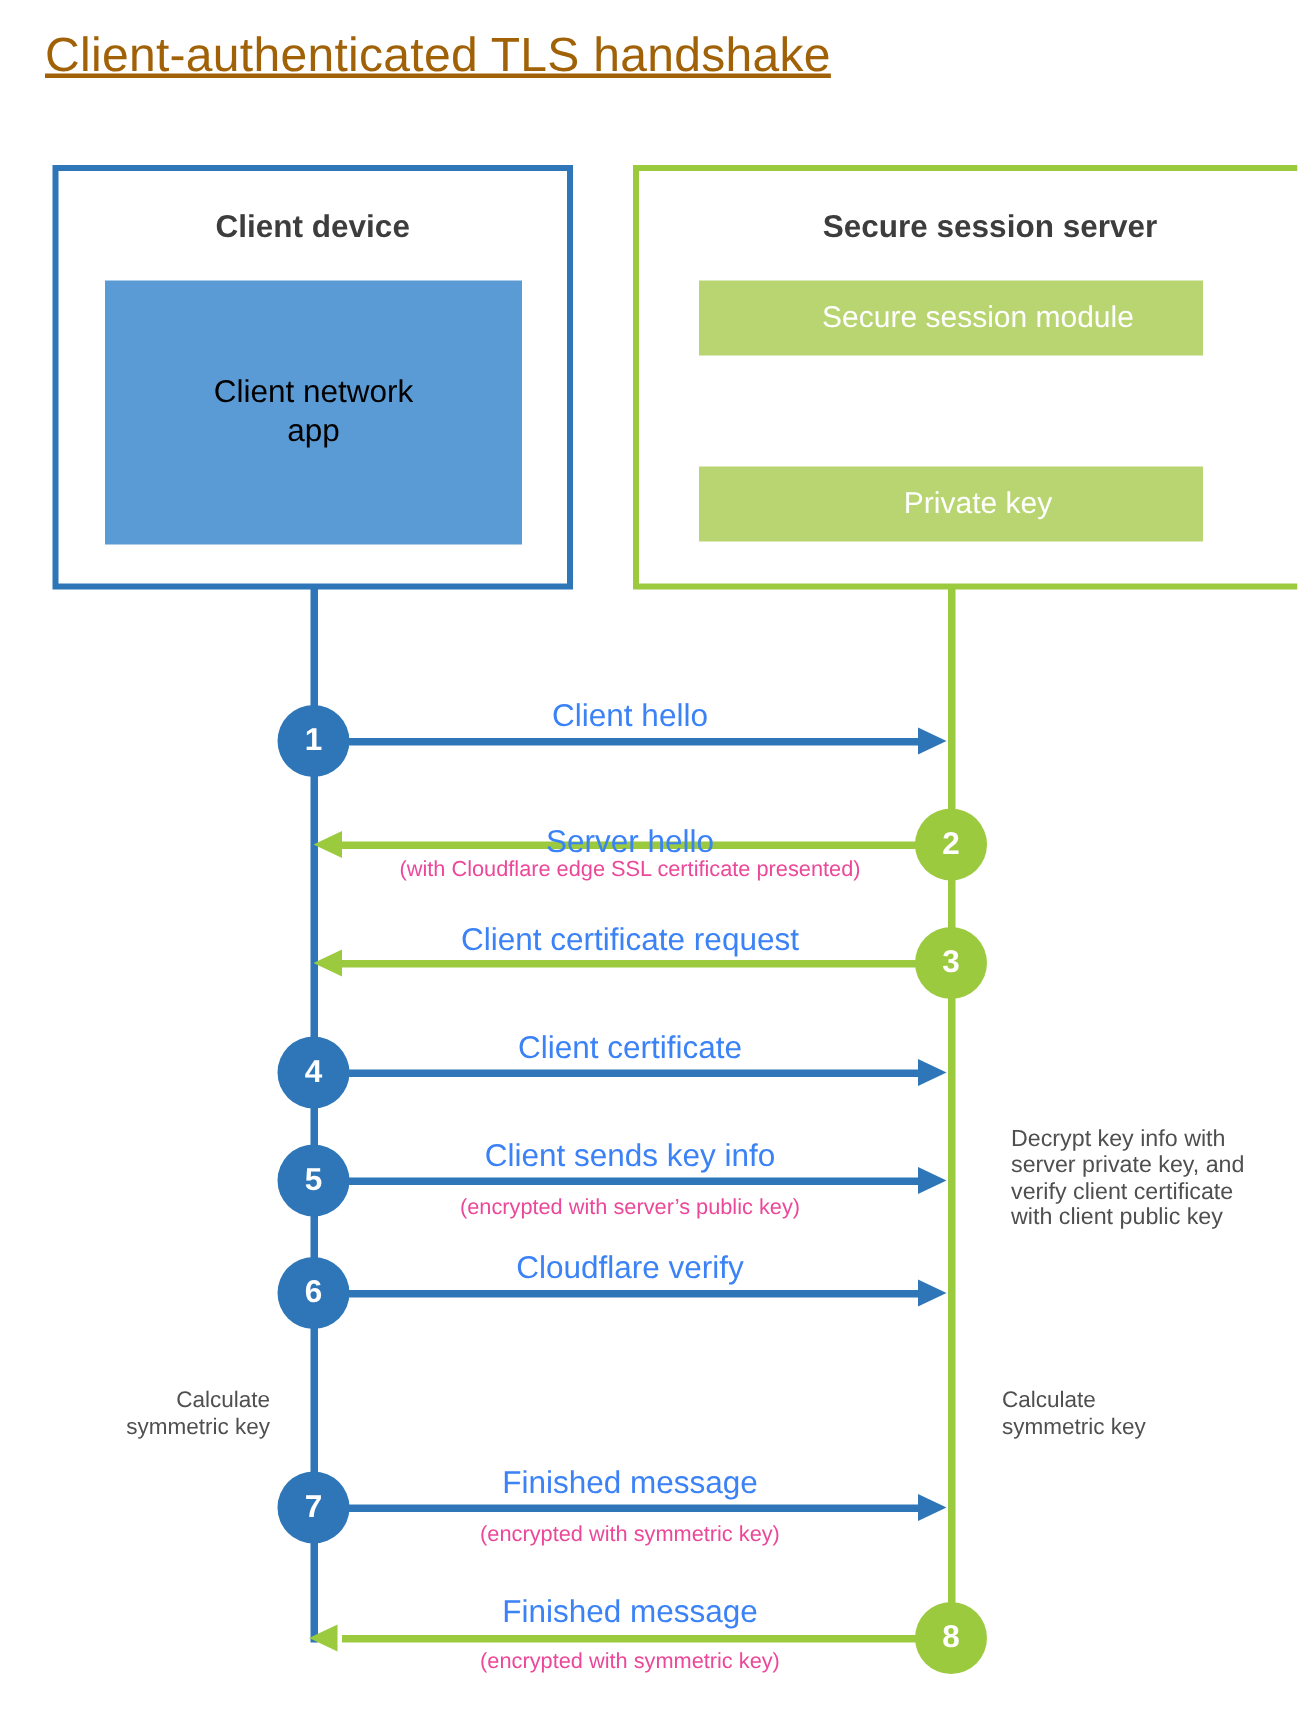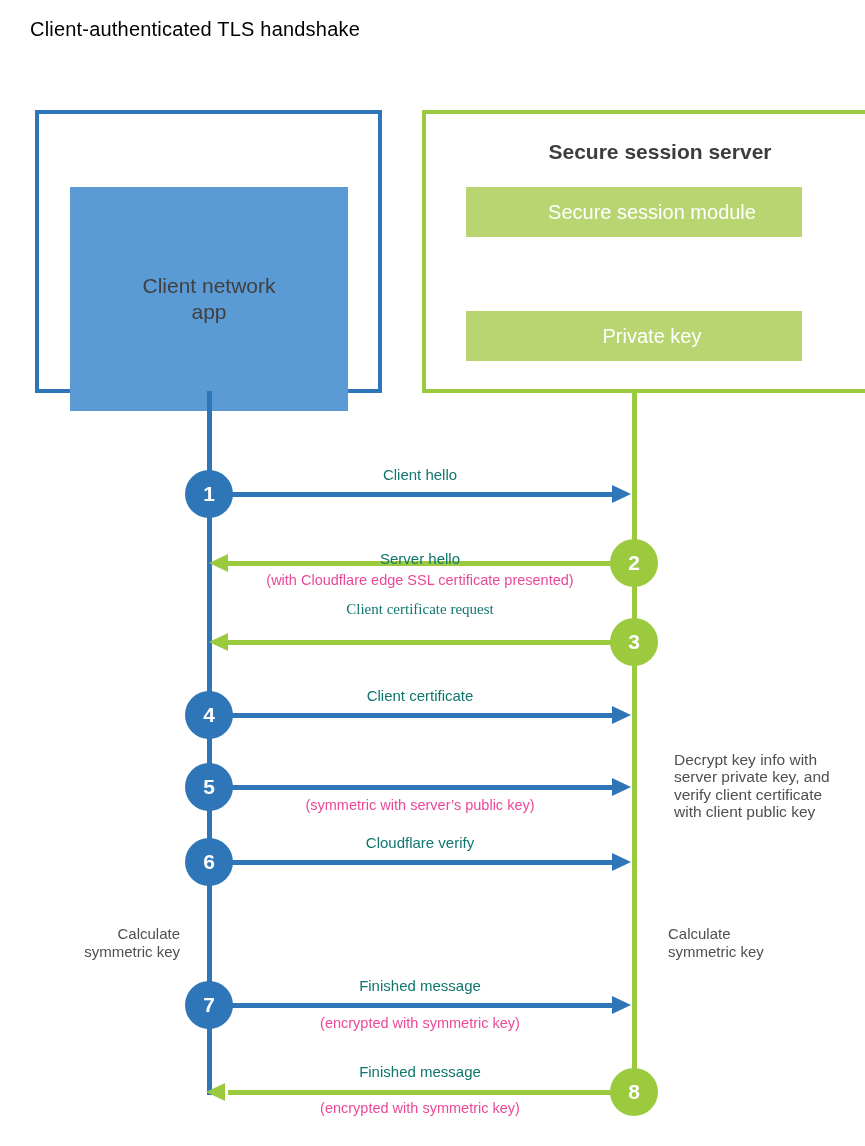--- a/index.html
+++ b/index.html
@@ -11,24 +11,25 @@
   .canvas {
     position: relative;
     width: 865px;
     height: 1146px;
     background: #ffffff;
     overflow: hidden;
   }
   .diagram-title {
     position: absolute;
     left: 30px; top: 18px;
-    font-size: 20px;
+    font-size: 32px;
     font-weight: 300;
-    color: #000000;
+    color: #a16207;
     letter-spacing: 0.2px;
+    text-decoration: underline;
   }
   
   .actor-box {
     position: absolute;
     top: 110px;
     height: 283px;
     background: #ffffff;
   }
   .client-box { left: 35px; width: 347px; border: 4px solid #2e76b8; }
   .server-box { left: 422px; width: 476px; border: 4px solid #9cca3f; }
@@ -36,23 +37,23 @@
     position: absolute;
     left: 0; right: 0; top: 26px;
     text-align: center;
     font-size: 21px;
     font-weight: bold;
     color: #3d3d3d;
   }
   .app-box {
     position: absolute;
     left: 31px; top: 73px;
-    width: 278px; height: 224px;
+    width: 278px; height: 176px;
     background: #5b9bd5;
-    color: #404040;
+    color: #000000;
     font-size: 21px;
     display: flex; align-items: center; justify-content: center;
     text-align: center;
     white-space: pre-line;
     line-height: 1.25;
   }
   .server-bar {
     position: absolute;
     left: 40px;
     width: 336px; height: 50px;
@@ -95,22 +96,22 @@
   .head.left {
     border-top: 9px solid transparent;
     border-bottom: 9px solid transparent;
     border-right: 19px solid #9cca3f;
   }
   
   .step-label {
     position: absolute;
     left: 220px; width: 400px;
     text-align: center;
-    font-size: 15px;
-    color: #0f766e;
+    font-size: 21px;
+    color: #3b82f6;
   }
   .step-sub {
     position: absolute;
     left: 220px; width: 400px;
     text-align: center;
     font-size: 14.5px;
     color: #ec4899;
   }
   
   .annotation {
@@ -125,20 +126,21 @@
   .decrypt-note { left: 658px; top: 751px; width: 195px; font-size: 15.5px; line-height: 1.12; margin-left: 16px; }
 </style>
 </head>
 <body>
 
 <div class="canvas">
 
   <div class="diagram-title">Client-authenticated TLS handshake</div>
 
   <div class="actor-box client-box">
+    <div class="actor-title">Client device</div>
     <div class="app-box">Client network
 app</div>
   </div>
 
   <div class="actor-box server-box">
     <div class="actor-title">Secure session server</div>
     <div class="server-bar bar-0">Secure session module</div>
     <div class="server-bar bar-2">Private key</div>
   </div>
 
@@ -151,31 +153,32 @@
   <div class="circle blue" style="left:185px; top:470px;">1</div>
 
   <div class="hline green" style="left:228px; top:561px; width:383px;"></div>
   <div class="head left" style="left:209px; top:554px;"></div>
   <div class="step-label" style="top:550px;">Server hello</div>
   <div class="step-sub" style="top:572px;">(with Cloudflare edge SSL certificate presented)</div>
   <div class="circle green" style="left:610px; top:539px;">2</div>
 
   <div class="hline green" style="left:228px; top:640px; width:383px;"></div>
   <div class="head left" style="left:209px; top:633px;"></div>
-  <div class="step-label" style="top:601px;font-family:Liberation Serif, serif;">Client certificate request</div>
+  <div class="step-label" style="top:615px;">Client certificate request</div>
   <div class="circle green" style="left:610px; top:618px;">3</div>
 
   <div class="hline blue" style="left:231px; top:713px; width:381px;"></div>
   <div class="head right" style="left:612px; top:706px;"></div>
   <div class="step-label" style="top:687px;">Client certificate</div>
   <div class="circle blue" style="left:185px; top:691px;">4</div>
 
   <div class="hline blue" style="left:231px; top:785px; width:381px;"></div>
   <div class="head right" style="left:612px; top:778px;"></div>
-  <div class="step-sub" style="top:797px;">(symmetric with server’s public key)</div>
+  <div class="step-label" style="top:759px;">Client sends key info</div>
+  <div class="step-sub" style="top:797px;">(encrypted with server’s public key)</div>
   <div class="circle blue" style="left:185px; top:763px;">5</div>
 
   <div class="hline blue" style="left:231px; top:860px; width:381px;"></div>
   <div class="head right" style="left:612px; top:853px;"></div>
   <div class="step-label" style="top:834px;">Cloudflare verify</div>
   <div class="circle blue" style="left:185px; top:838px;">6</div>
 
   <div class="annotation calc-left">Calculate
 symmetric key</div>
   <div class="annotation calc-right">Calculate

